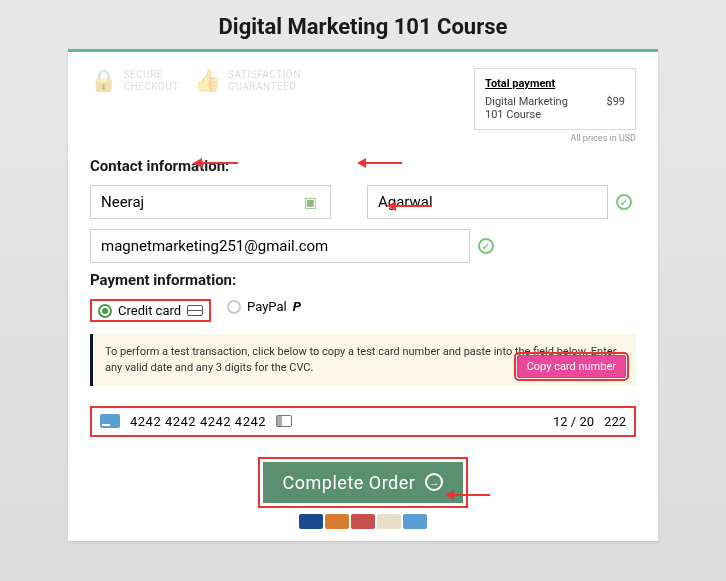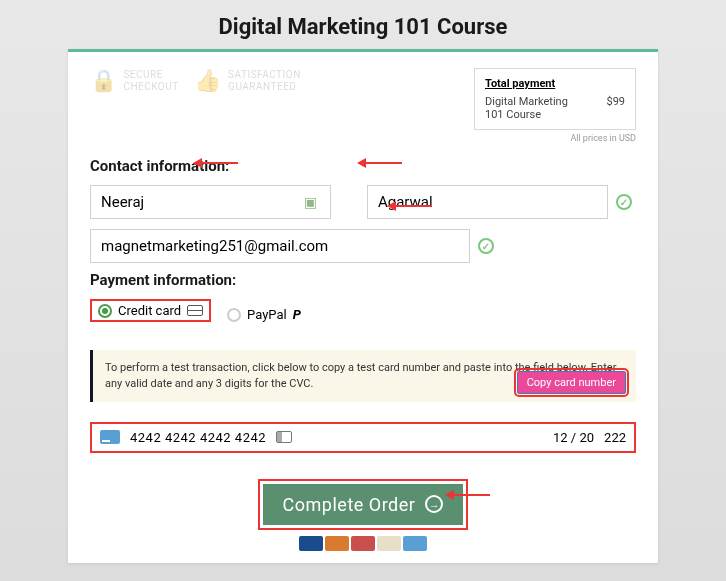--- a/index.html
+++ b/index.html
@@ -15,30 +15,30 @@
 .summary-title{text-decoration:underline;font-weight:700;margin-bottom:5px;font-size:11px}
 .summary-row{display:flex;justify-content:space-between;color:#444}
 .summary-note{text-align:right;font-size:9px;color:#999;margin-top:3px}
 .section-h{font-weight:700;font-size:15px;margin:6px 0 10px;color:#1a1a1a}
 .name-row{display:flex;gap:12px;margin-bottom:10px}
 .field-wrap{flex:1;display:flex;align-items:center;gap:8px;position:relative}
 .field{flex:1;border:1px solid #d0d0d0;padding:8px 30px 8px 10px;font-size:15px;height:34px;outline:none}
 .field-icon{position:absolute;right:38px;font-size:14px;color:#8fb985}
 .check{width:16px;height:16px;border-radius:50%;border:2px solid #7cc67c;display:flex;align-items:center;justify-content:center;color:#7cc67c;font-size:10px;font-weight:bold}
 .email-row{display:flex;align-items:center;gap:8px;margin-bottom:8px;width:74%}
-.pay-opts{display:flex;gap:16px;align-items:flex-end;margin-bottom:28px}
+.pay-opts{display:flex;gap:16px;align-items:flex-start;margin-bottom:12px}
 .pay-opt{display:flex;align-items:center;gap:6px;font-size:13px}
 .pay-opt.boxed{border:2px solid #e33;padding:2px 6px}
 .radio{width:14px;height:14px;border-radius:50%;border:2px solid #ccc;display:inline-block}
 .radio.on{border-color:#4a9d4a;background:radial-gradient(circle,#4a9d4a 40%,#fff 45%)}
 .cc-ic{display:inline-block;width:16px;height:11px;border:1px solid #555;border-radius:2px;background:linear-gradient(#fff 40%,#555 40%,#555 55%,#fff 55%)}
 .pp-ic{font-weight:700;font-style:italic;font-size:13px}
 .test-box{background:#faf6e8;border-left:3px solid #0f172a;padding:10px 12px;font-size:11px;line-height:1.45;color:#333;position:relative;margin-bottom:20px}
 .copy-btn{position:absolute;right:10px;bottom:8px;background:#ec4899;color:#fff;border:1px solid #3a7fb4;padding:4px 9px;font-size:11px;border-radius:2px;cursor:pointer;outline:2px solid #e33;outline-offset:1px}
-.card-row{border:2px solid #e33;padding:6px 8px;display:flex;align-items:center;gap:10px;margin-bottom:26px;font-size:13px;font-family:ui-monospace,monospace}
+.card-row{border:2px solid #e33;padding:6px 8px;display:flex;align-items:center;gap:10px;margin-bottom:20px;font-size:13px;font-family:ui-monospace,monospace}
 .card-ic{width:20px;height:14px;background:#5a9fd4;border-radius:2px;position:relative}
 .card-ic::after{content:"";position:absolute;bottom:2px;left:2px;width:8px;height:2px;background:#fff}
 .id-ic{width:16px;height:12px;border:1px solid #777;border-radius:2px;background:linear-gradient(90deg,#aaa 35%,#fff 35%)}
 .card-no{flex:0 0 auto;letter-spacing:0.5px}
 .card-exp{margin-left:auto}
 .complete-wrap{text-align:center;border:2px solid #e33;padding:3px;width:210px;margin:0 auto 6px}
 .complete{background:#5a8f6f;color:#fff;border:none;width:100%;padding:10px 0;font-size:18px;letter-spacing:0.5px;cursor:pointer;display:flex;align-items:center;justify-content:center;gap:10px}
 .arrow-c{width:18px;height:18px;border:2px solid #fff;border-radius:50%;display:inline-flex;align-items:center;justify-content:center;font-size:11px}
 .pm-logos{text-align:center;margin-top:4px}
 .pm-logos span{display:inline-block;width:24px;height:15px;border-radius:2px;margin:0 1px}

